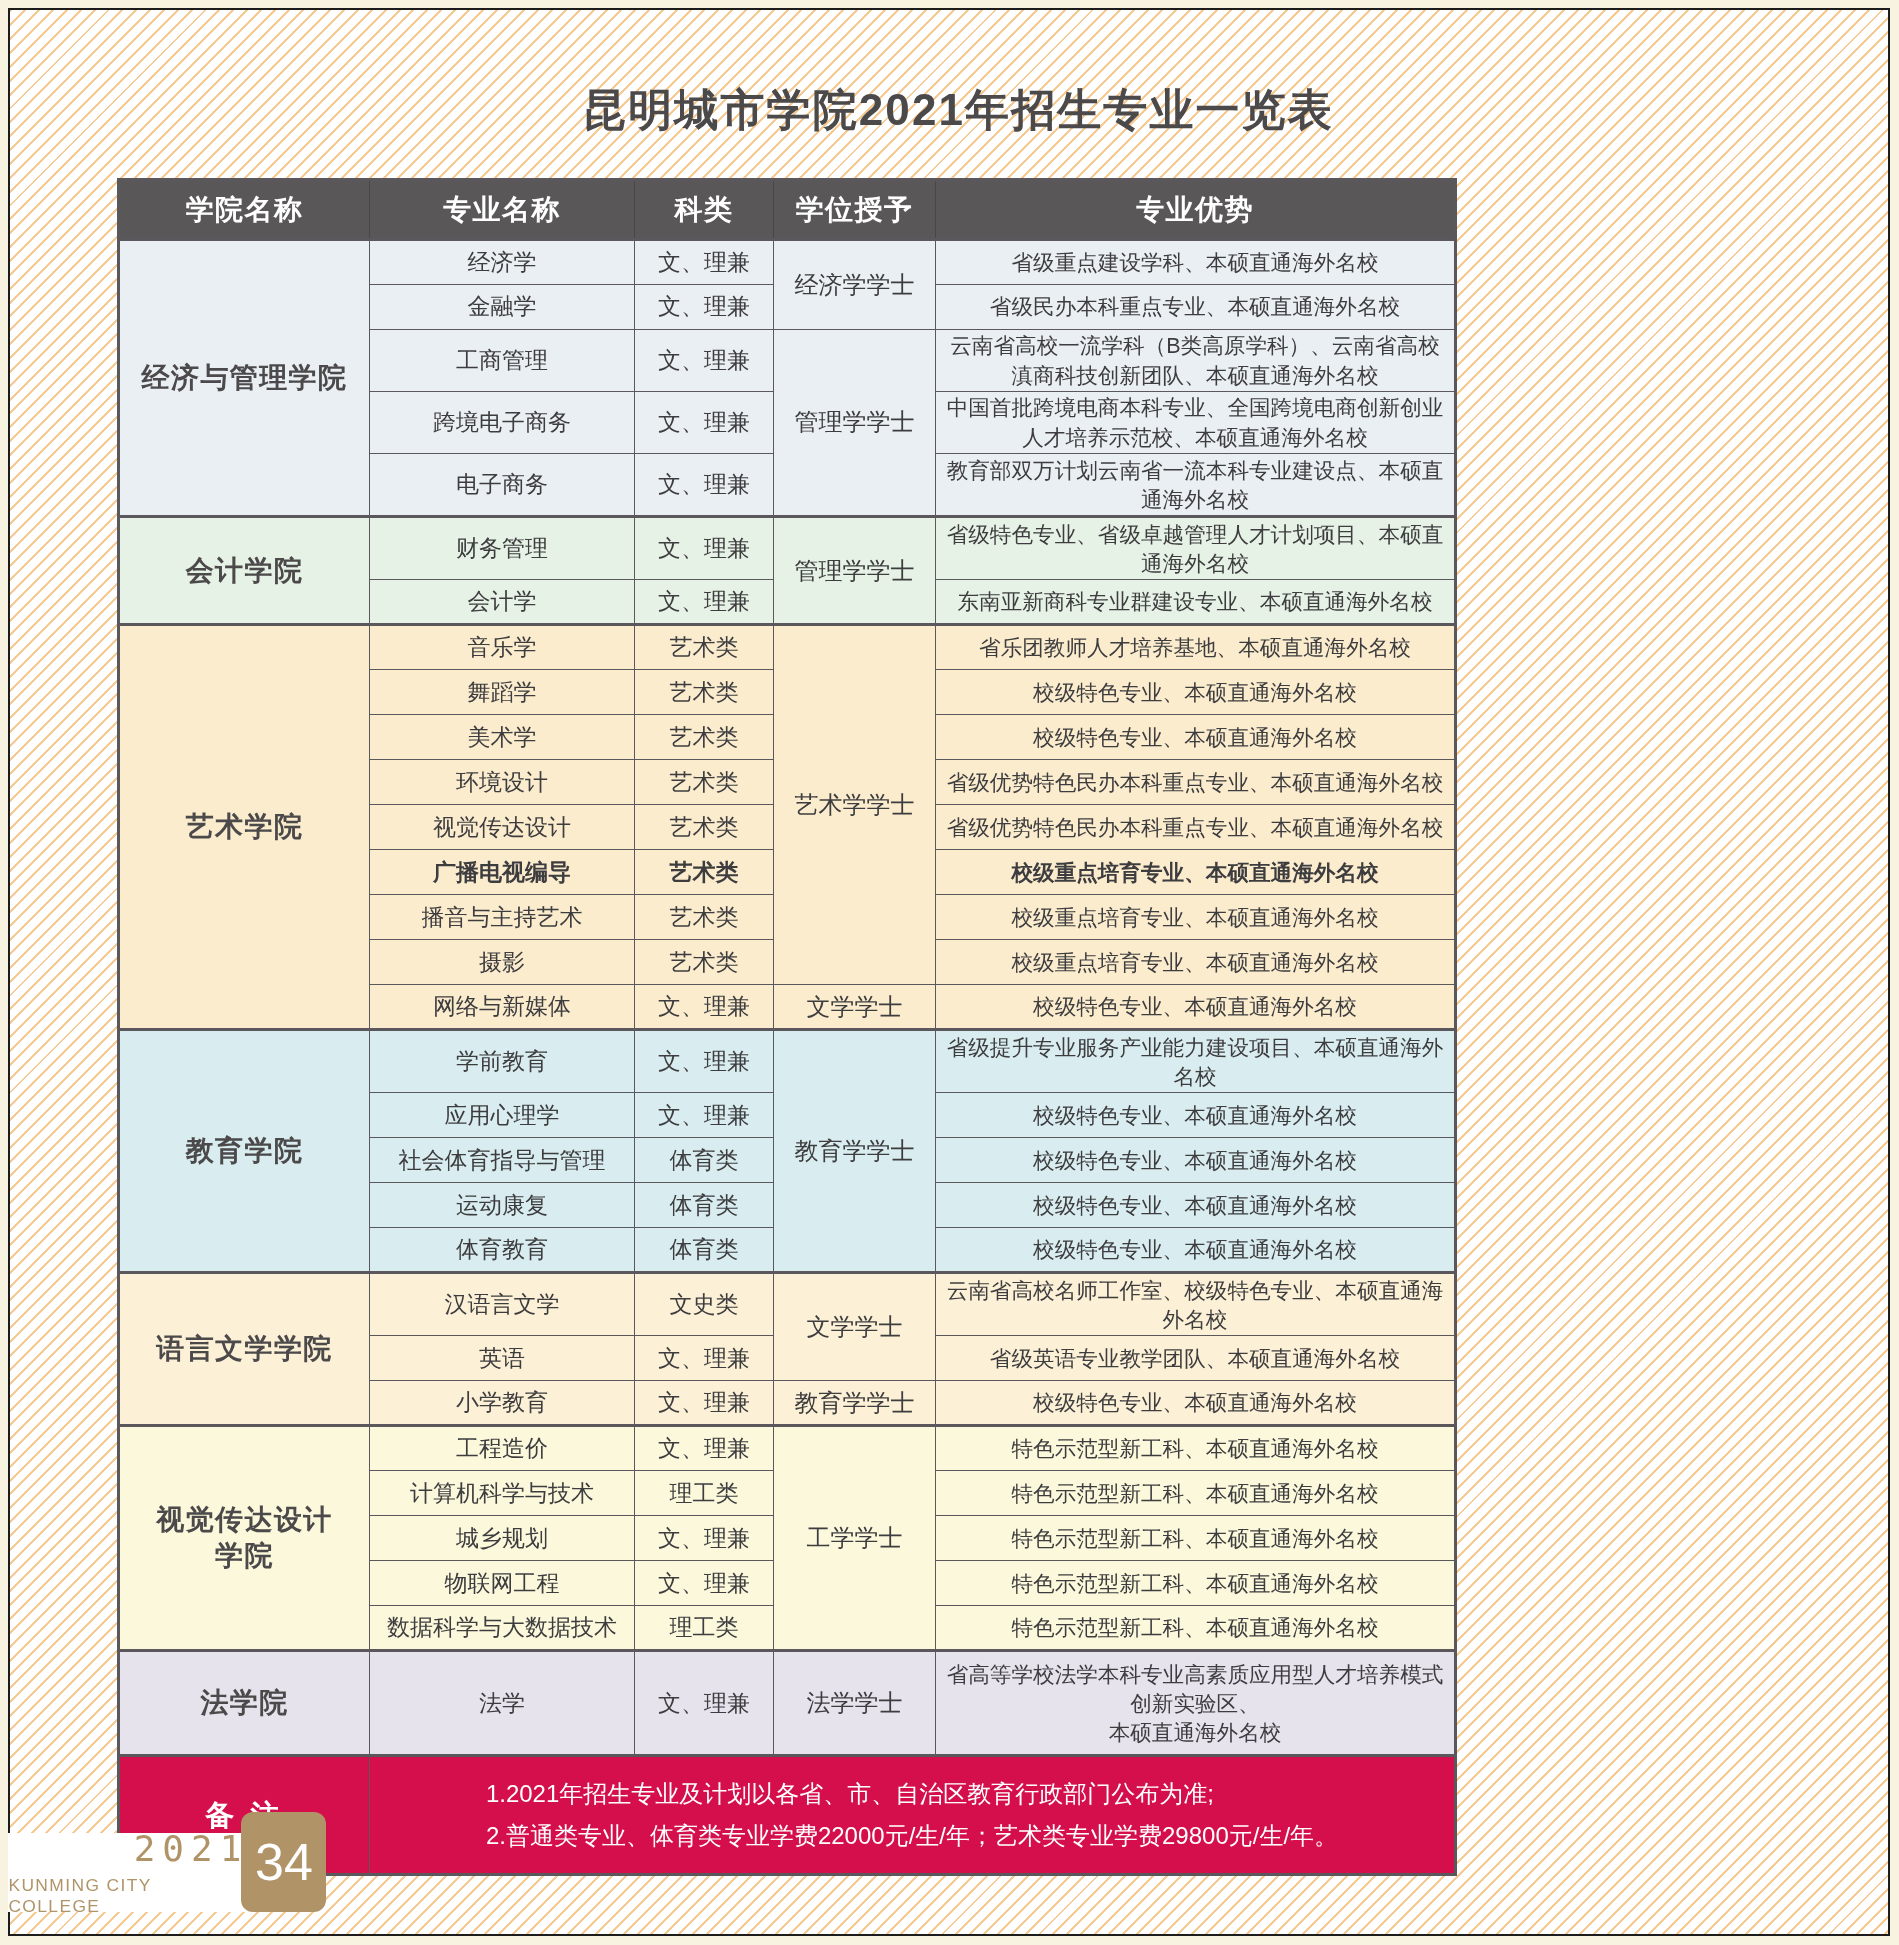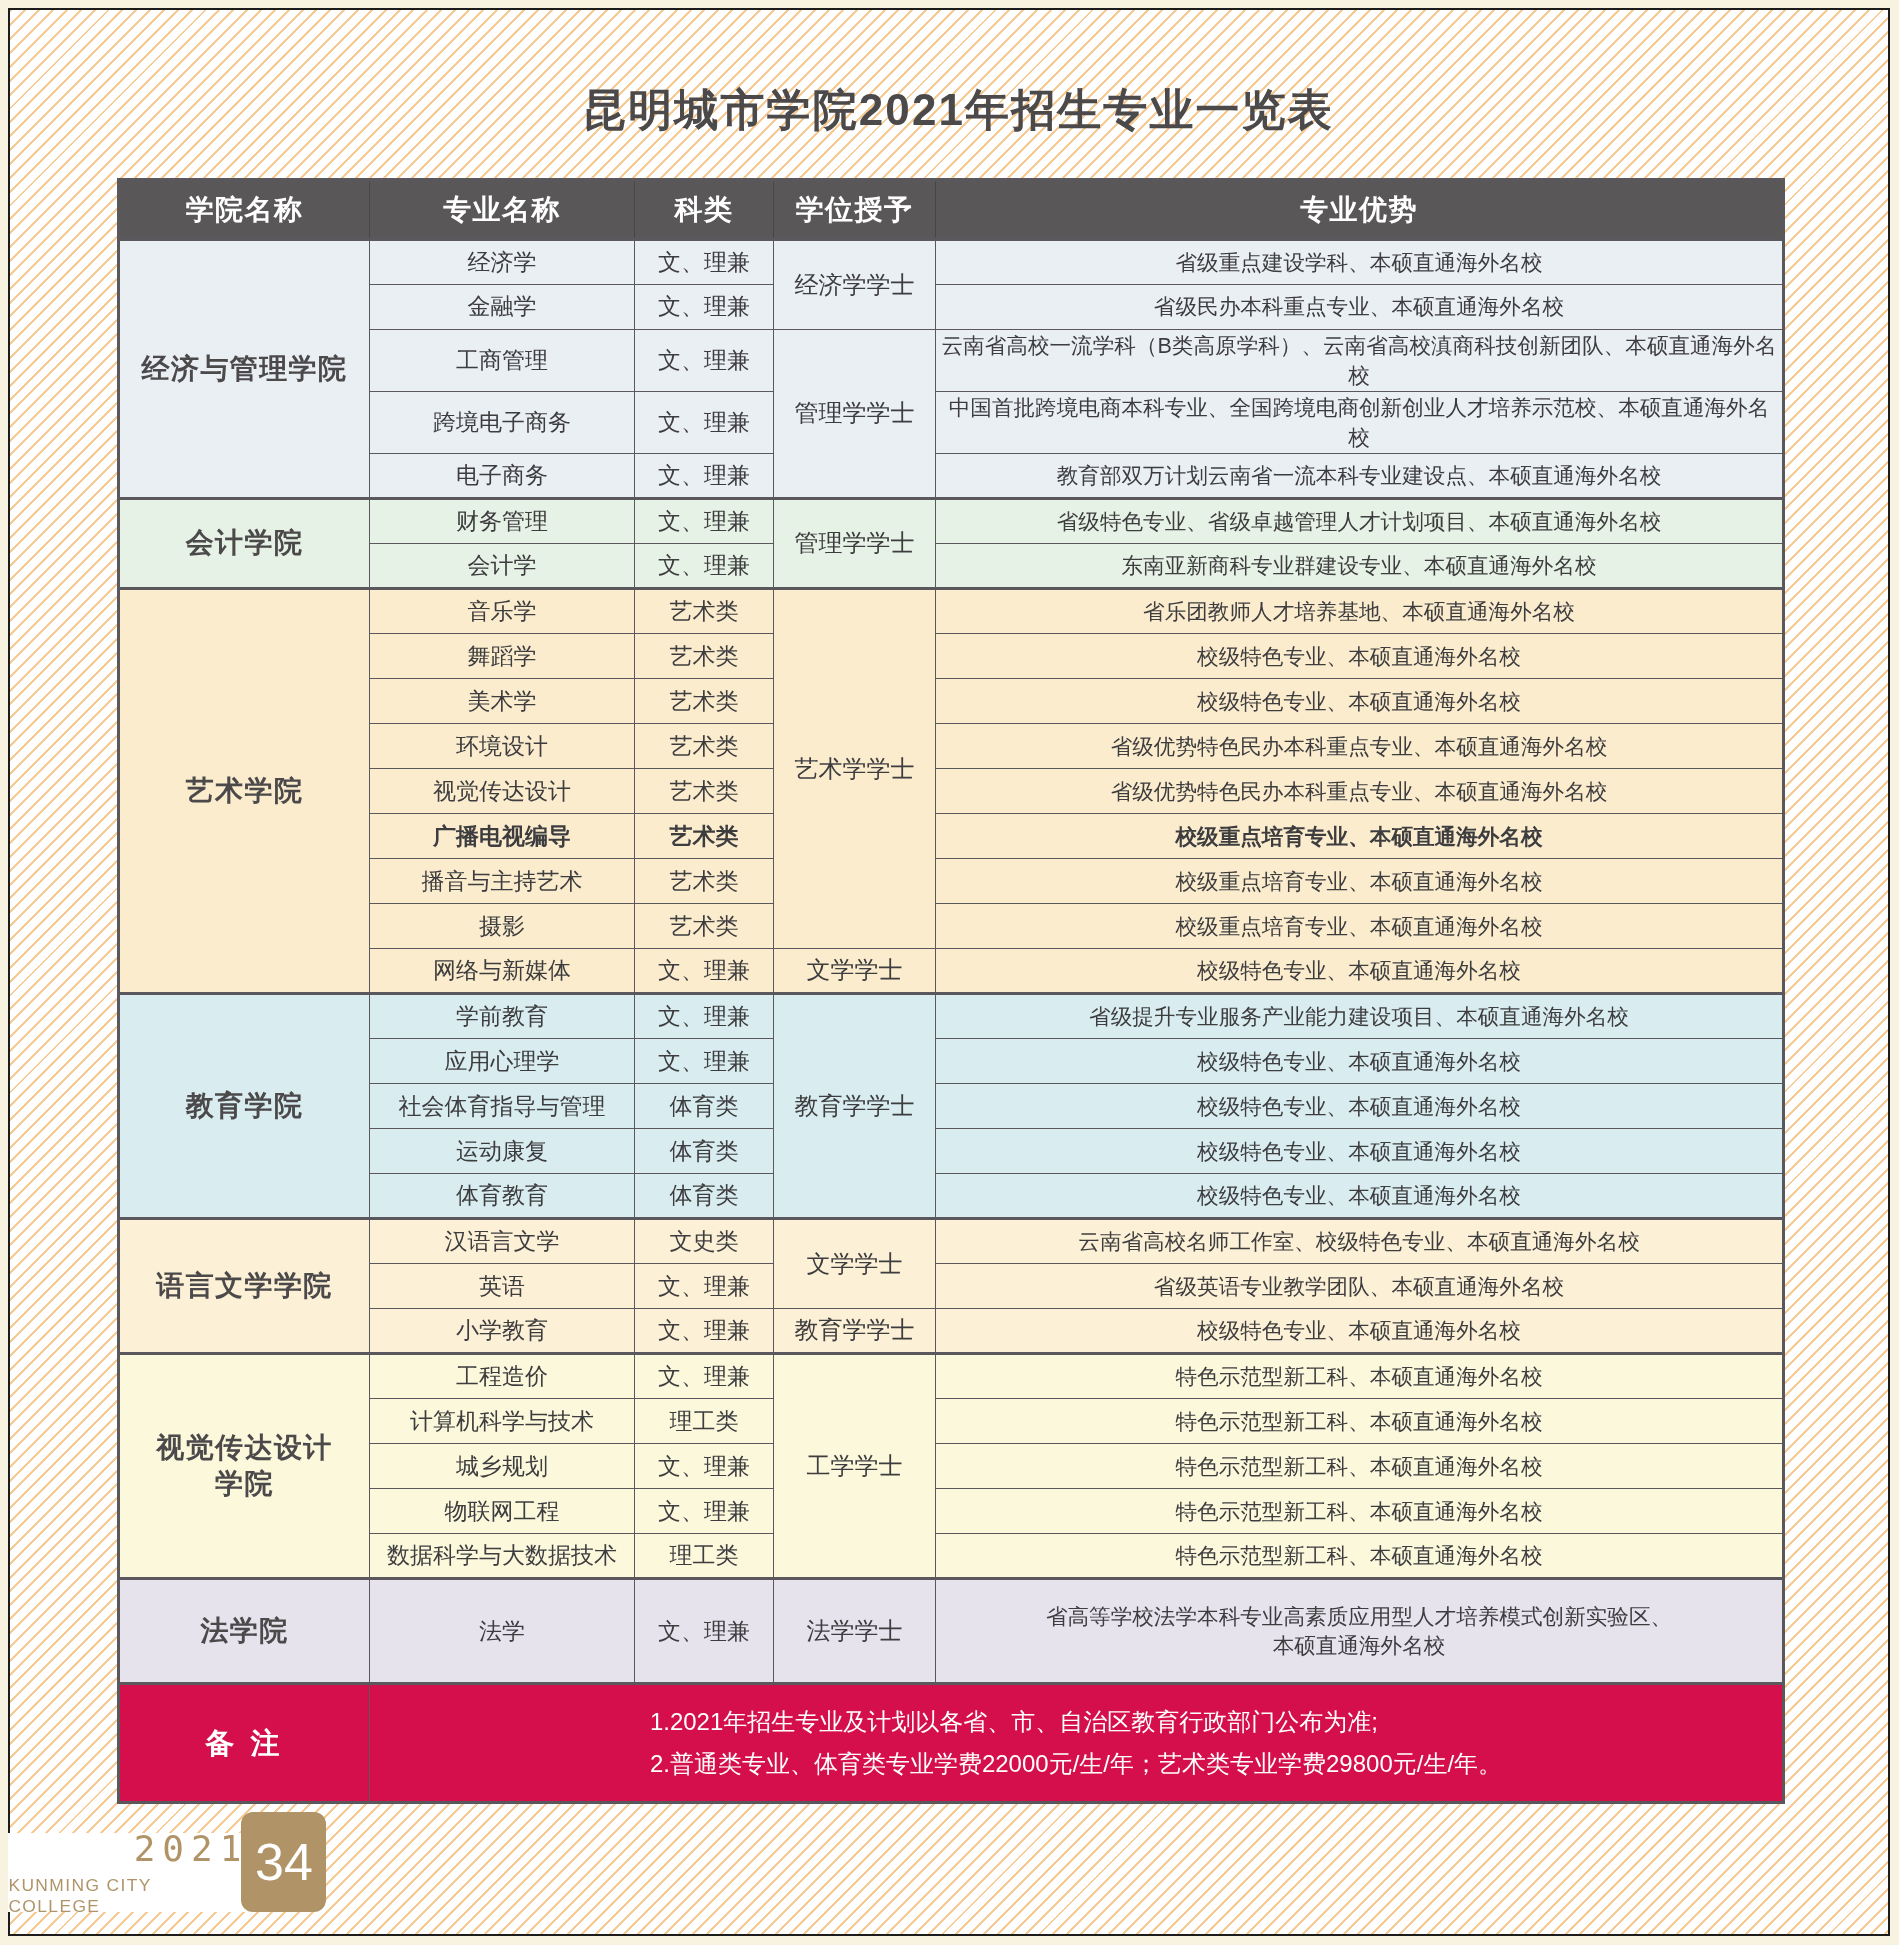--- a/index.html
+++ b/index.html
@@ -15,21 +15,21 @@
     background:
       repeating-linear-gradient(135deg,var(--stripe,#f6ca92) 0 2.1px,rgba(0,0,0,0) 2.1px 9.8px),
       #ffffff;
   }
   .page-title{
     position:absolute;left:8px;top:81px;width:100%;
     text-align:center;font-size:44px;font-weight:800;
     color:#4b494a;letter-spacing:2.1px;z-index:2;
   }
   table.adm{
-    position:absolute;left:117px;top:178px;width:1668px;
+    position:absolute;left:117px;top:178px;width:1340px;
     border-collapse:collapse;table-layout:fixed;z-index:2;
     border:3.5px solid var(--table-border,#5a585c);
   }
   col.c1{width:251px}col.c2{width:265px}col.c3{width:139px}col.c4{width:162px}
   thead tr{height:60px;}
   thead th{
     background:var(--header-bg,#595757);color:#fff;
     font-size:28px;font-weight:700;letter-spacing:1.4px;
     border:1.4px solid #484647;
   }

